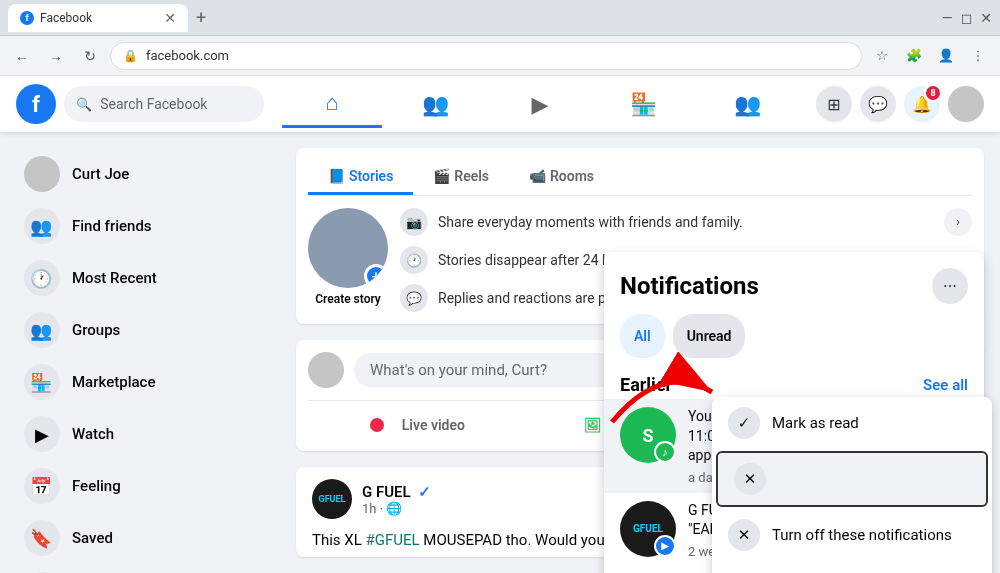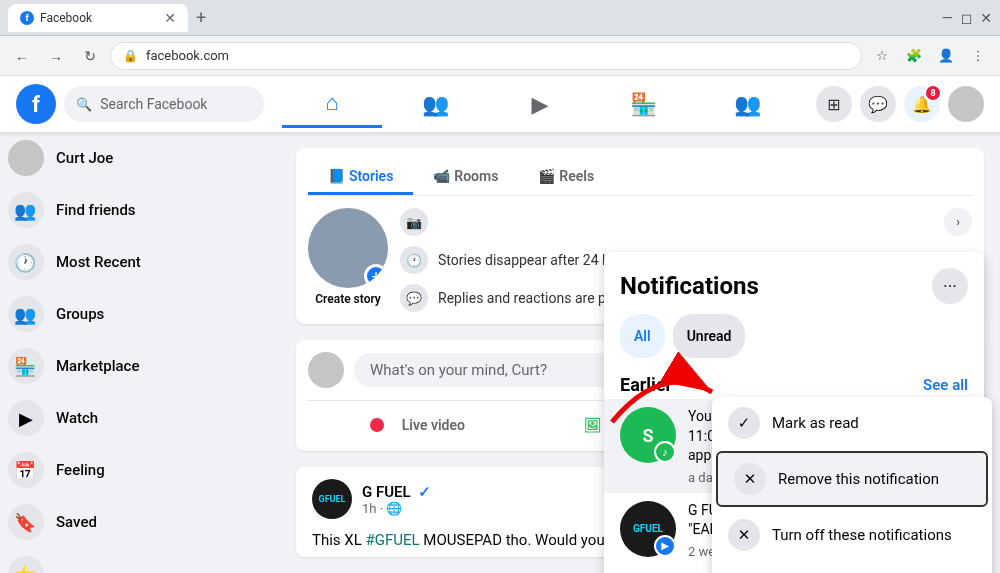--- a/index.html
+++ b/index.html
@@ -34,21 +34,21 @@
     .fb-nav-item { width: 100px; height: 48px; display: flex; align-items: center; justify-content: center; border-radius: 8px; cursor: pointer; position: relative; color: #65676b; font-size: 22px; }
     .fb-nav-item.active { color: #1877f2; border-bottom: 3px solid #1877f2; border-radius: 0; }
     
     .fb-header-actions { display: flex; gap: 8px; align-items: center; }
     .fb-header-btn { width: 36px; height: 36px; border-radius: 50%; background: #e4e6eb; display: flex; align-items: center; justify-content: center; cursor: pointer; font-size: 16px; color: #333; position: relative; }
     .fb-header-btn.active { background: #e7f3ff; color: #1877f2; }
     .notif-dot { width: 18px; height: 18px; background: #e41e3f; border-radius: 50%; position: absolute; top: -2px; right: -2px; border: 2px solid white; display: flex; align-items: center; justify-content: center; color: white; font-size: 9px; font-weight: bold; }
     .fb-avatar-btn { width: 36px; height: 36px; border-radius: 50%; background: #c5c5c5; cursor: pointer; overflow: hidden; }
     
     
-    .fb-sidebar { width: 280px; padding: 0; overflow-y: auto; flex-shrink: 0; }
+    .fb-sidebar { width: 280px; padding: 16px; overflow-y: auto; flex-shrink: 0; }
     .sidebar-item { display: flex; align-items: center; gap: 12px; padding: 8px 8px; border-radius: 8px; cursor: pointer; font-size: 15px; color: #050505; }
     .sidebar-avatar { width: 36px; height: 36px; border-radius: 50%; background: #c5c5c5; flex-shrink: 0; overflow: hidden; display: flex; align-items: center; justify-content: center; }
     .sidebar-icon { width: 36px; height: 36px; border-radius: 50%; background: #e4e6eb; display: flex; align-items: center; justify-content: center; font-size: 18px; flex-shrink: 0; }
     .sidebar-label { font-size: 15px; font-weight: 500; }
     
     
     .fb-feed { flex: 1; padding: 16px; overflow-y: auto; display: flex; flex-direction: column; gap: 16px; }
     
     .stories-card { background: white; border-radius: 8px; padding: 12px; box-shadow: 0 1px 2px rgba(0,0,0,0.1); }
     .stories-tabs { display: flex; gap: 0; border-bottom: 1px solid #e4e6eb; margin-bottom: 12px; }
@@ -244,38 +244,39 @@
 
       <div class="fb-feed">
 
         <div class="stories-card">
           <div class="stories-tabs">
             <div class="stories-tab active">
               <span>📘</span>
               <span>Stories</span>
             </div>
             <div class="stories-tab">
+              <span>🎬</span>
+              <span>Reels</span>
+            </div>
+            <div class="stories-tab">
               <span>📹</span>
               <span>Rooms</span>
-            </div>
-            <div class="stories-tab">
-              <span>🎬</span>
-              <span>Reels</span>
             </div>
           </div>
           <div class="stories-content">
             <div class="create-story">
               <div class="create-story-img" style="background:#8a9bb0;">
                 <div class="create-story-plus">+</div>
               </div>
               <span class="create-story-label">Create story</span>
             </div>
             <div class="stories-info">
               <div class="story-info-item">
                 <div class="story-info-icon">📷</div>
+                <span>Share everyday moments with friends and family.</span>
                 <div class="story-arrow">›</div>
               </div>
               <div class="story-info-item">
                 <div class="story-info-icon">🕐</div>
                 <span>Stories disappear after 24 hours.</span>
               </div>
               <div class="story-info-item">
                 <div class="story-info-icon">💬</div>
                 <span>Replies and reactions are private.</span>
               </div>
@@ -386,21 +387,20 @@
           </div>
         </div>
 
         <div class="context-menu" style="top:205px;right:0px;">
           <div class="context-menu-item">
             <div class="context-menu-icon">✓</div>
             <span>Mark as read</span>
           </div>
           <div class="context-menu-item" style="background:#f0f2f5;border:2px solid #333;border-radius:6px;margin:2px 4px;">
             <div class="context-menu-icon">✕</div>
-            <span>Remove this notification</span>
           </div>
           <div class="context-menu-item">
             <div class="context-menu-icon">✕</div>
             <span>Turn off these notifications</span>
           </div>
           <div class="context-menu-item">
 
             <span>Report issue to Notifications Team</span>
           </div>
         </div>

